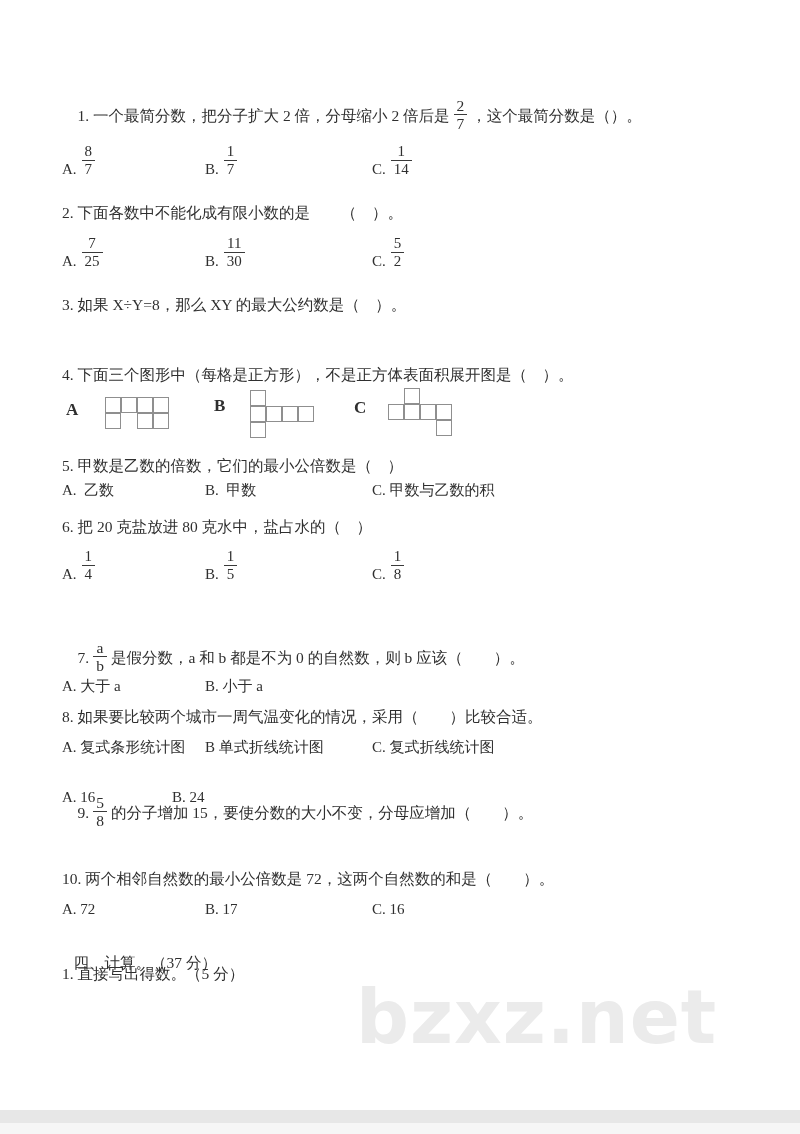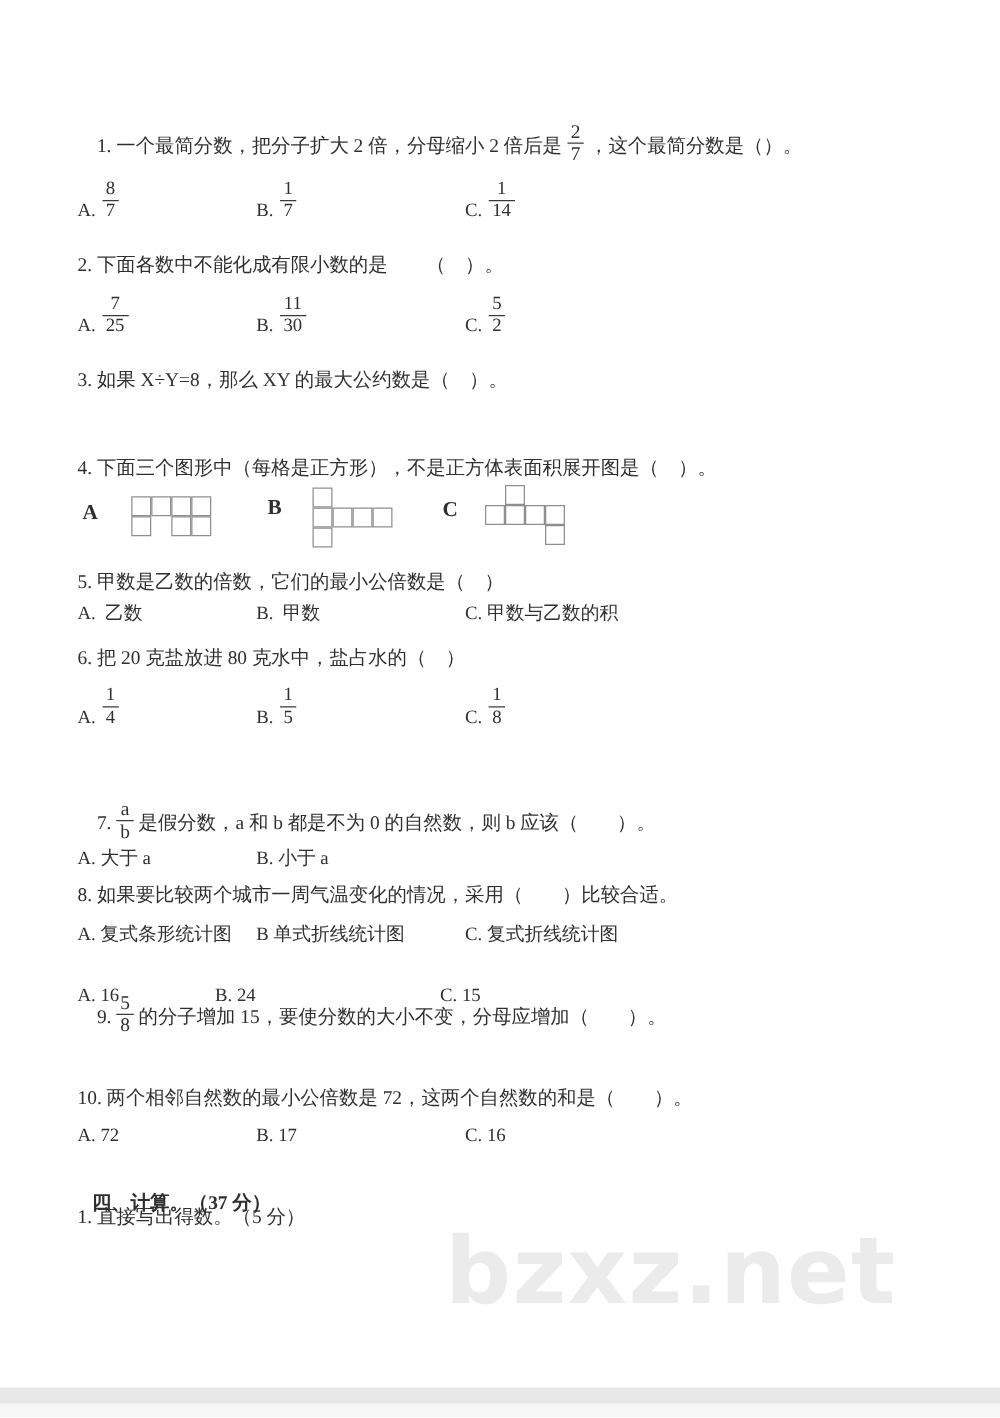--- a/index.html
+++ b/index.html
@@ -11,22 +11,22 @@
   .opts{position:absolute;left:62px;right:30px;display:grid;grid-template-columns:143px 167px 1fr;font-size:15px;}
   .opt{display:flex;align-items:flex-end;gap:5px;white-space:pre-wrap;}
   .frac{display:inline-flex;flex-direction:column;align-items:center;line-height:1.12;text-align:center;}
   .frac .den{border-top:1px solid #3a3a3a;padding:0 3px;}
   .frac .num{padding:0 3px;}
   .frac.inline{vertical-align:middle;margin:0 4px;transform:translateY(-3px);}
   .shape-row{position:absolute;left:0;top:388px;width:800px;height:62px;}
   .shape-label{position:absolute;font-weight:bold;font-size:17px;font-family:"Liberation Serif",serif;}
   .shape{position:absolute;}
   .cell{position:absolute;width:16px;height:16px;border:1px solid #8f8f8f;box-sizing:border-box;}
-  .sec-title{font-weight:bold;}
-  .sec-rest{font-weight:bold;}
+  .sec-title{font-weight:normal;}
+  .sec-rest{font-weight:normal;}
   .watermark{
     position:absolute;left:356px;top:980px;
     font-family:"DejaVu Sans","Liberation Sans",sans-serif;
     font-weight:700;font-size:74px;line-height:1;color:#ebebeb;letter-spacing:1px;
   }
   .band1{position:absolute;left:0;top:1110px;width:800px;height:13px;background:#e7e7e7;}
   .band2{position:absolute;left:0;top:1123px;width:800px;height:11px;background:#f6f6f6;}
 </style>
 </head>
 <body>
@@ -111,21 +111,20 @@
     <span class="opt">B 单式折线统计图</span>
     <span class="opt">C. 复式折线统计图</span>
   </div>
 
   <div class="block" style="top:775px">
     <span>9.</span><span class="frac inline"><span class="num">5</span><span class="den">8</span></span><span>的分子增加 15，要使分数的大小不变，分母应增加（　　）。</span>
   </div>
   <div class="opts" style="top:789px;grid-template-columns:110px 180px 1fr">
     <span class="opt">A. 16</span>
     <span class="opt">B. 24</span>
-    <span class="opt">C. 15</span>
   </div>
 
   <div class="block" style="top:868px"><span>10. 两个相邻自然数的最小公倍数是 72，这两个自然数的和是（　　）。</span></div>
   <div class="opts" style="top:901px">
     <span class="opt">A. 72</span>
     <span class="opt">B. 17</span>
     <span class="opt">C. 16</span>
   </div>
 
   <div class="block" style="top:930px;left:58px">

